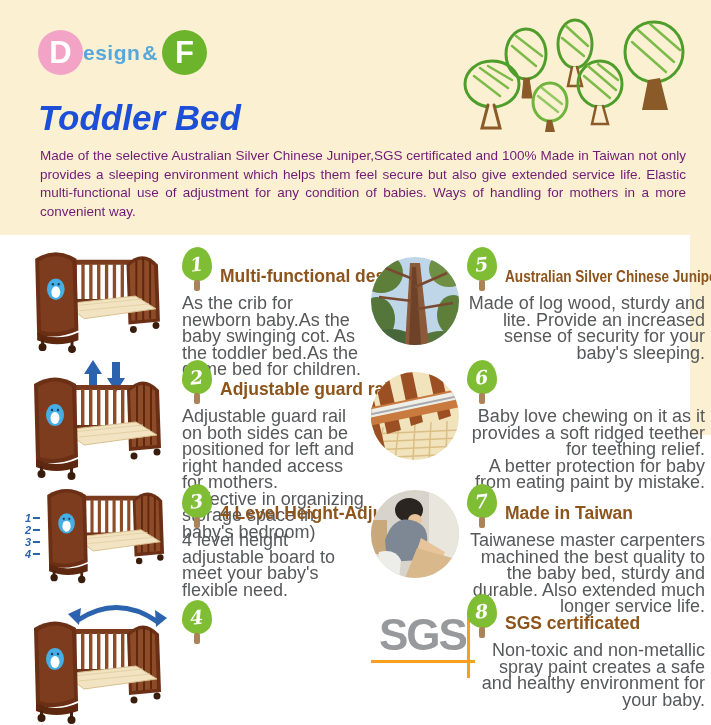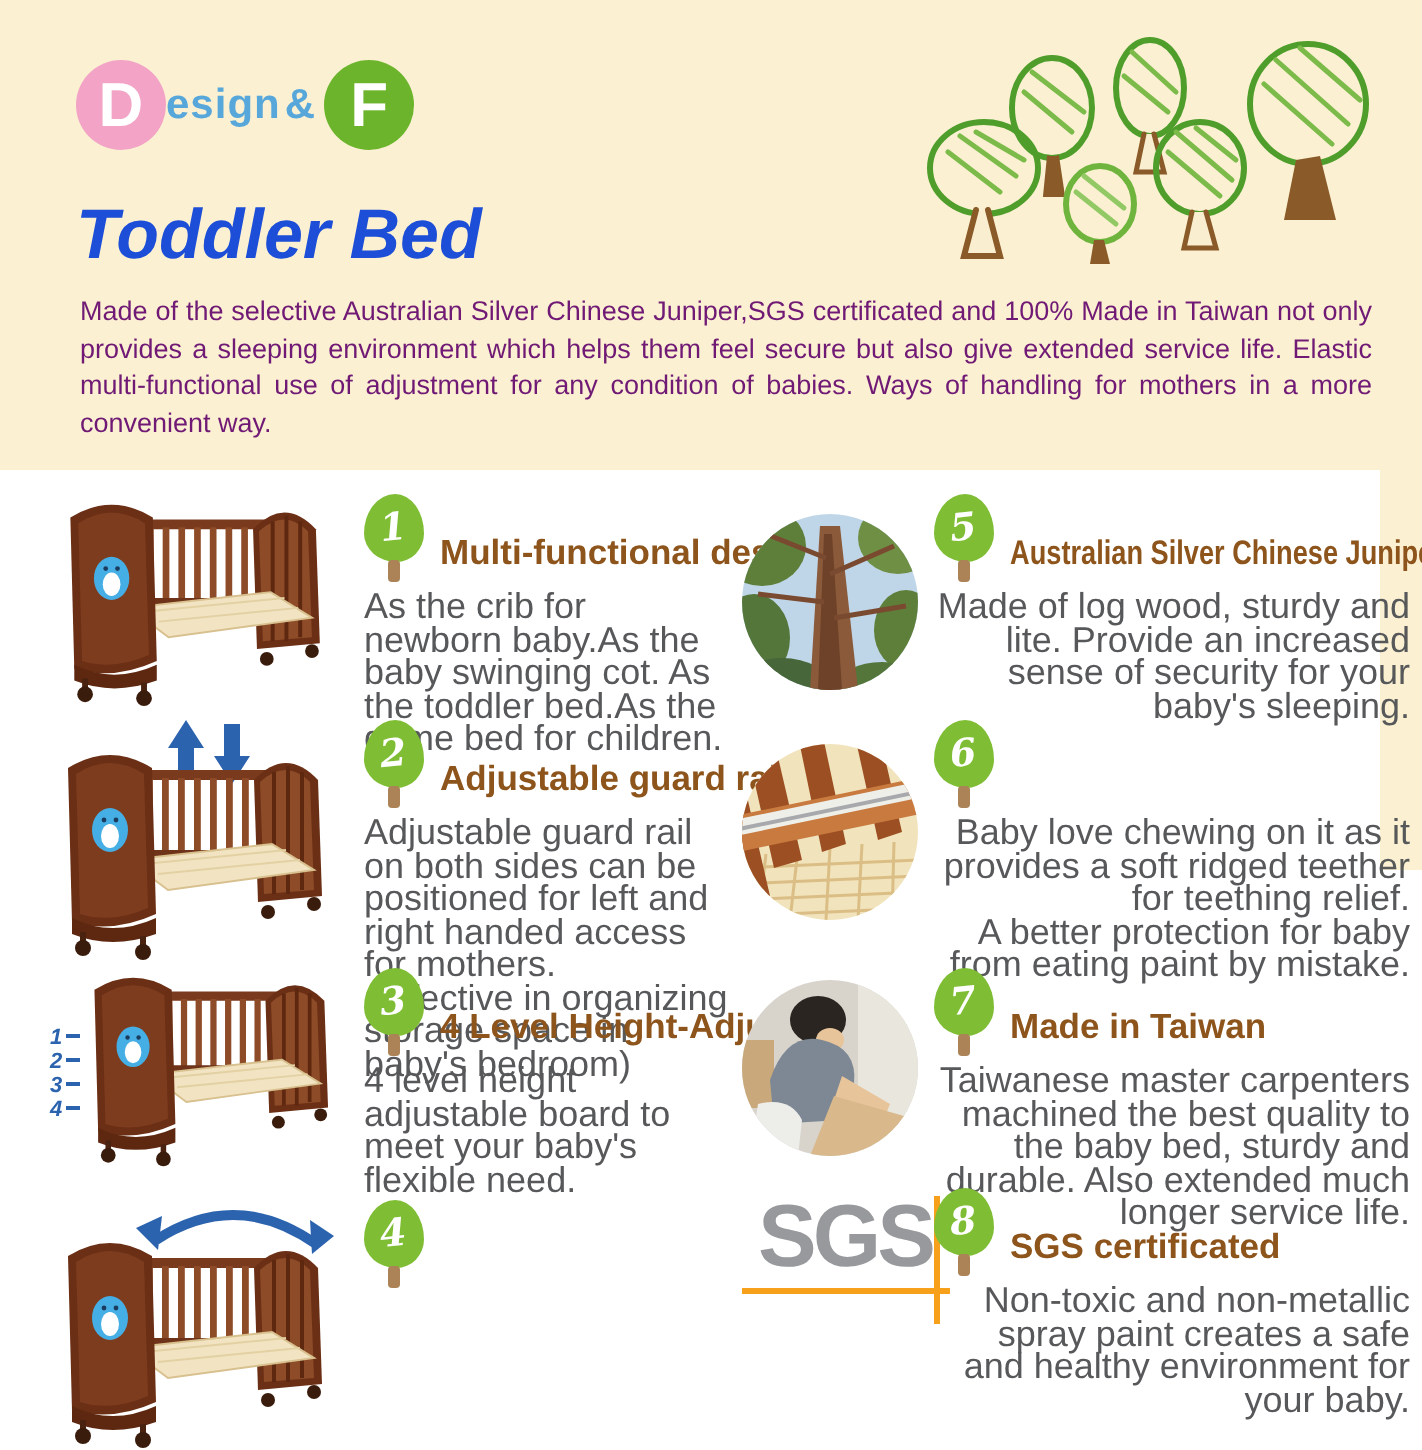--- a/index.html
+++ b/index.html
@@ -49,21 +49,21 @@
                font-size:19px; transform:rotate(-6deg); }
   .badge-trunk { position:absolute; left:12px; top:33px; width:6px; height:11px; background:#AB8357;
                  border-radius:2px; }
   h3.ftitle { color:#8D541B; font-size:17.5px; font-weight:bold; padding-bottom:5px; white-space:nowrap; }
   h3.ftitle.condensed { transform:scaleX(0.80); transform-origin:left bottom; font-size:17px; }
   .ftext { font-size:18px; line-height:16.5px; color:#57585A; white-space:pre-line; }
   .ftext-l { width:184px; }
   .ftext-r { width:238px;text-align:right; }
 
   
-  .sgs-wrap { position:relative; width:96px; height:80px; margin-top:2px; margin-left:8px; }
+  .sgs-wrap { position:relative; width:96px; height:80px; margin-top:18px; margin-left:8px; }
   .sgs-text { position:absolute; left:0; top:0; font-size:44px; font-weight:bold; color:#97999C;
               letter-spacing:-2px; font-family:"Liberation Sans",sans-serif; }
   .sgs-hline { position:absolute; left:-8px; top:50px; width:104px; height:3px; background:#F6A01B; }
   .sgs-vline { position:absolute; left:88px; top:4px; width:3px; height:64px; background:#F6A01B; }
 </style>
 </head>
 <body>
 
 <div class="page">
 

